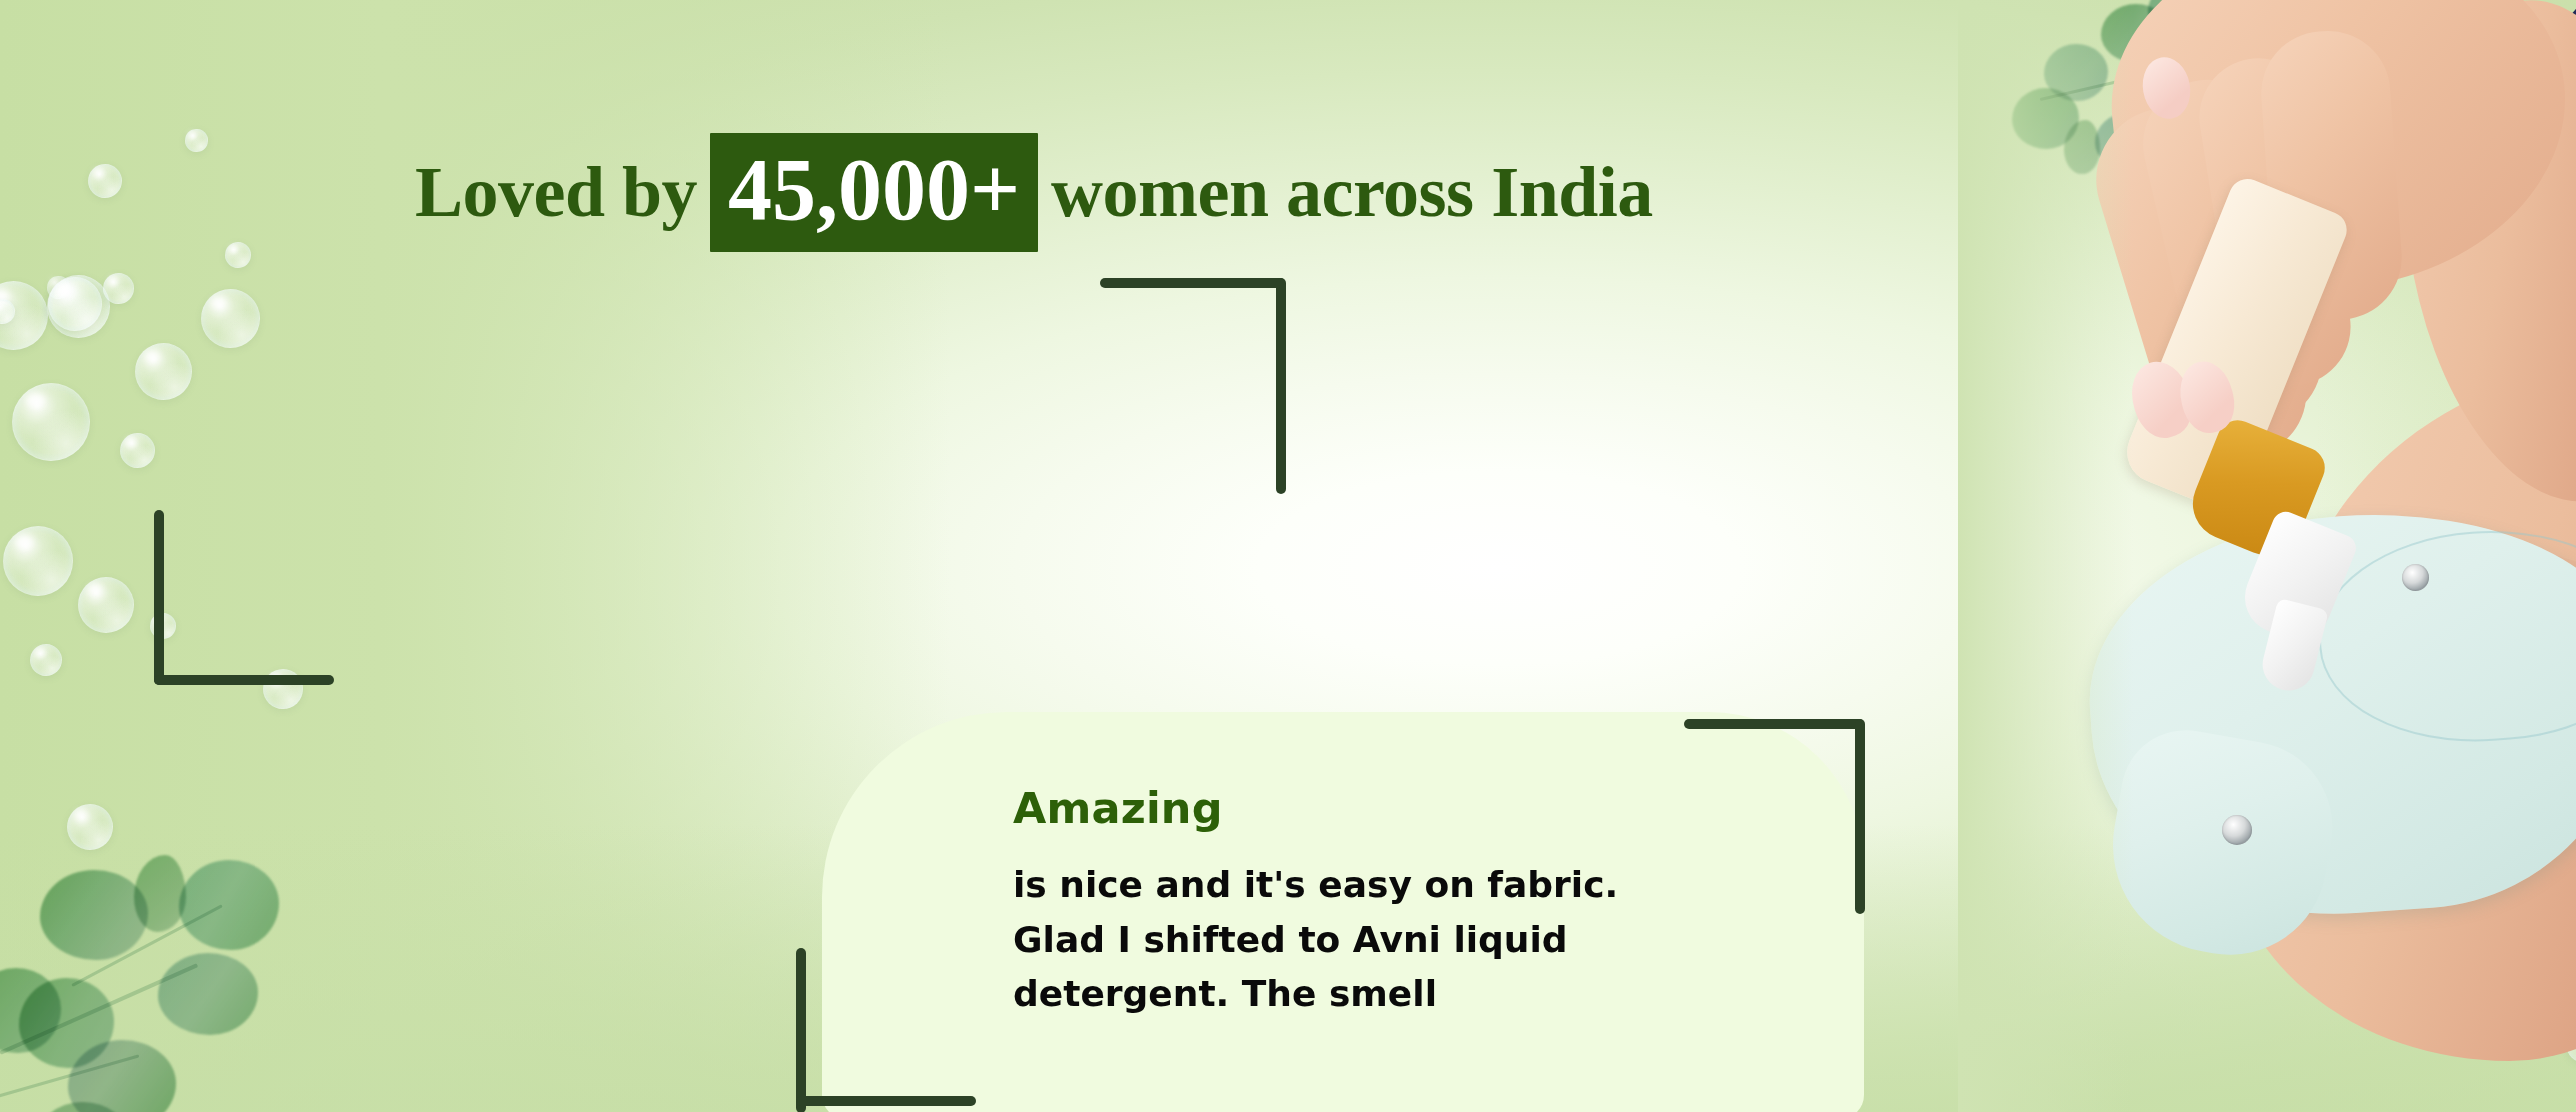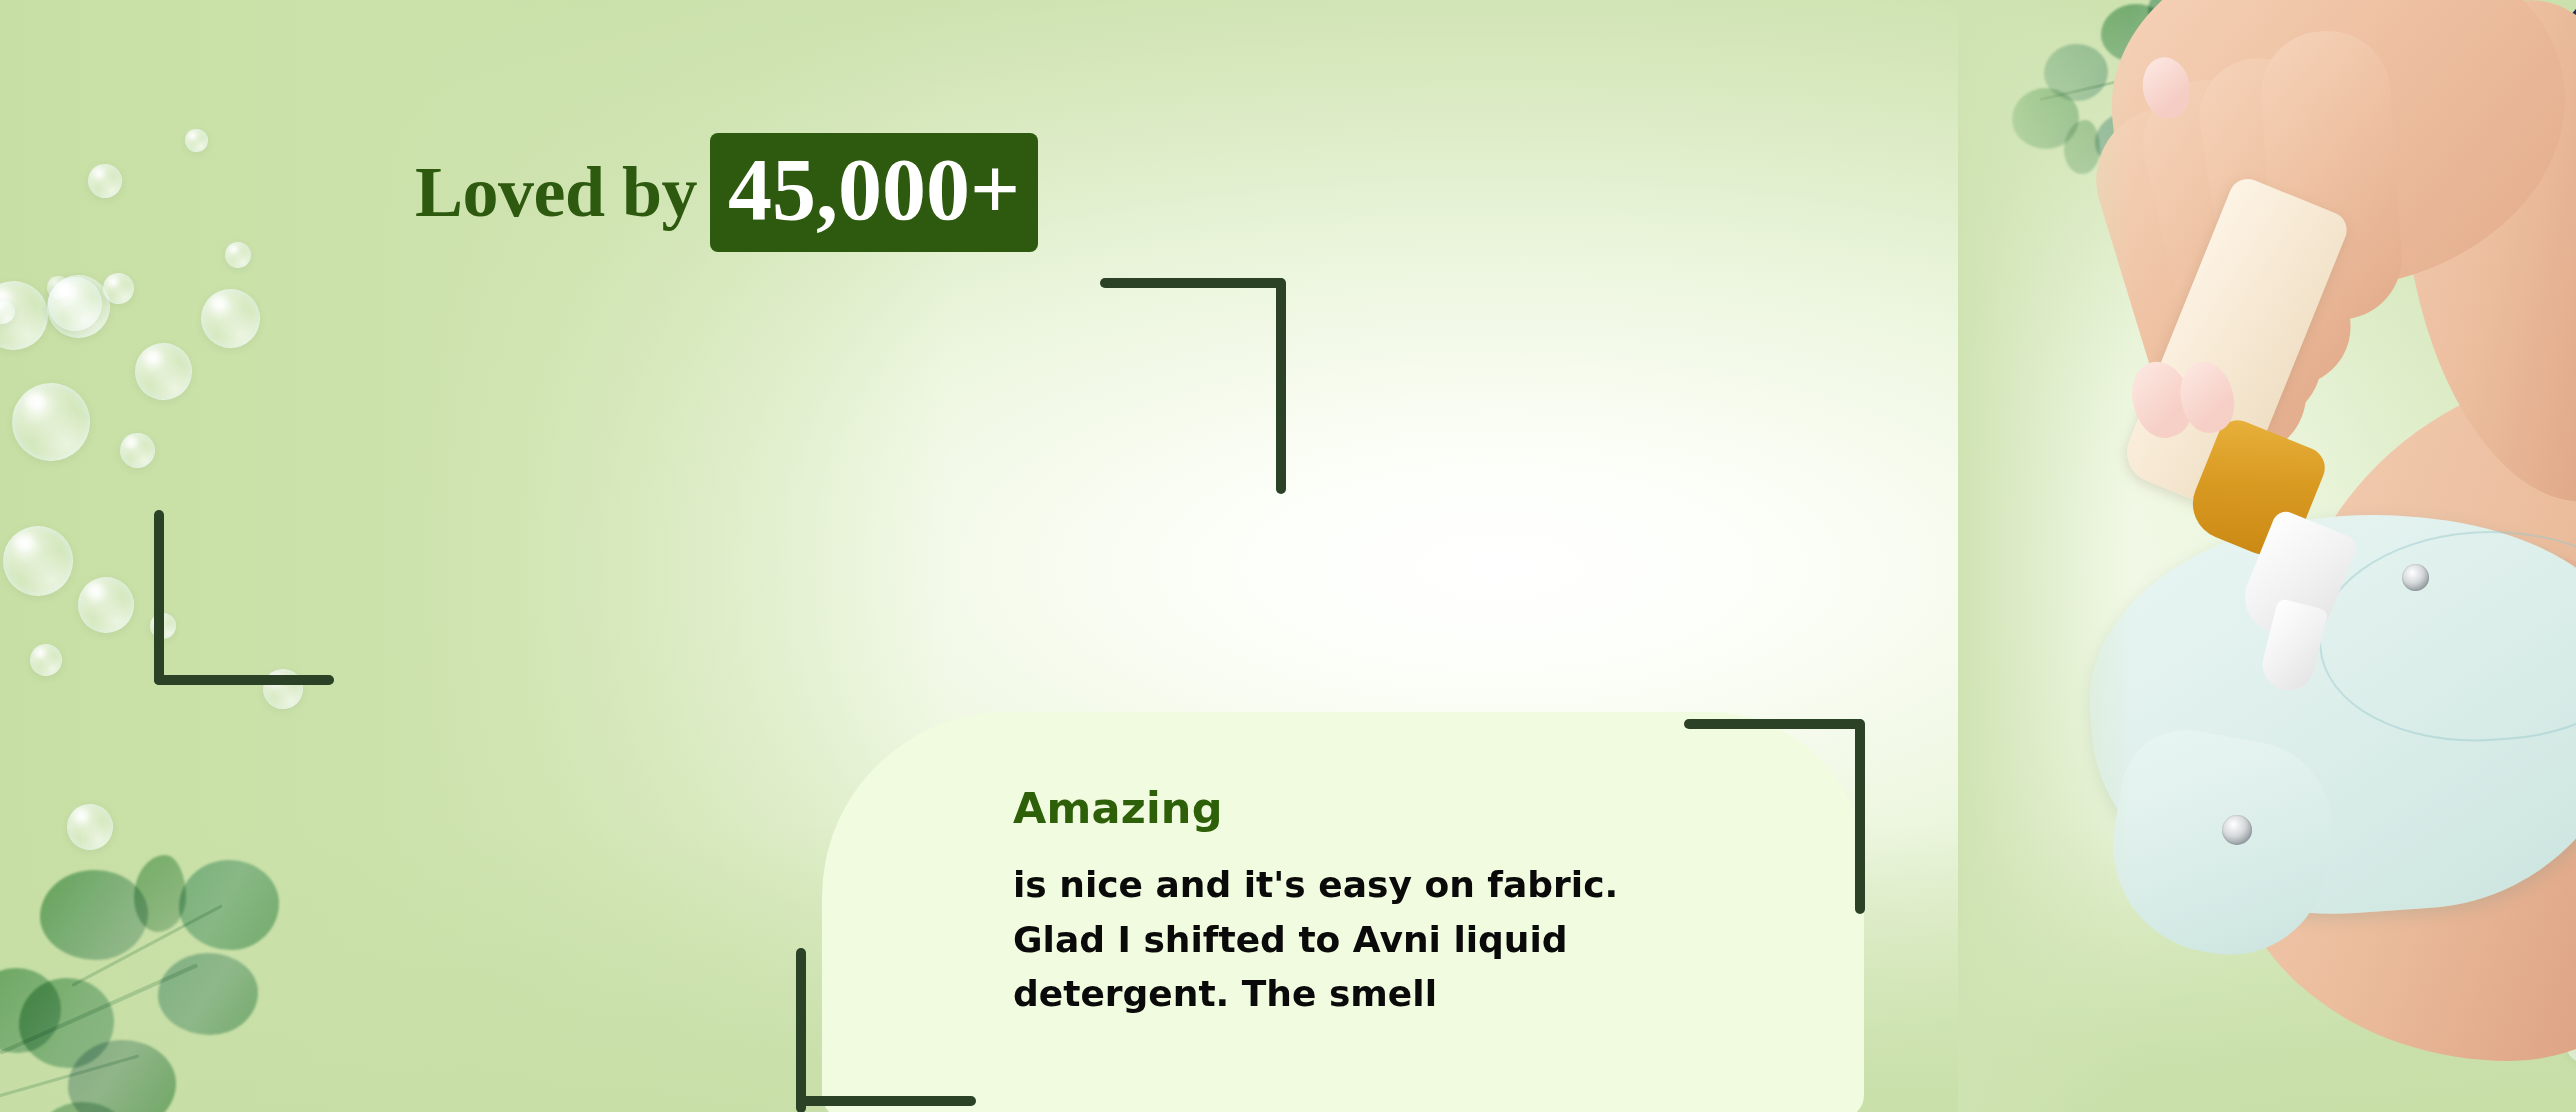--- a/index.html
+++ b/index.html
@@ -40,21 +40,21 @@
   .leaf{position:absolute;border-radius:50% 50% 48% 52%/52% 48% 52% 48%;
     filter:blur(0.8px);mix-blend-mode:multiply;}
   .stem{position:absolute;background:rgba(118,166,112,.45);border-radius:51px;transform-origin:left center;}
 
   
   .headline{position:absolute;left:415px;top:133px;
     display:flex;align-items:center;gap:13.4px;white-space:nowrap;}
   .hl-word{font-family:"Liberation Serif",serif;font-weight:700;
     font-size:72px;line-height:1;letter-spacing:-0.5px;}
   .hl-badge{display:inline-flex;align-items:flex-start;justify-content:center;
-    border-radius:8px;padding:13.4px 17.5px 17.5px;}
+    border-radius:1px;padding:13.4px 17.5px 17.5px;}
   .hl-badge span{font-family:"Liberation Serif",serif;font-weight:700;
     font-size:88px;line-height:1;}
 
   
   .card{position:absolute;background:#f0fbdf;}
   .card-1{left:150px;top:281px;width:1097px;height:412px;
     border-radius:206px 24px 24px 206px;}
   .card-2{left:822px;top:712px;width:1042px;height:407px;
     border-radius:185px 155px 24px 24px;}
   .card-inner{position:absolute;}
@@ -192,20 +192,21 @@
     <div class="ph" style="left:185px;top:57px;width:47px;height:62px;border-radius:50%;background:linear-gradient(150deg,#fdeae4 0%,#f5cdc4 70%);transform:rotate(-10deg);"></div>
 
     <div class="photo-fade"></div>
   </div>
 
   <div class="headline">
     <span class="hl-word" style="color:#2d5a0f;">Loved by</span>
     <span class="hl-badge" style="background:#2d5a0f;">
       <span style="color:#ffffff;">45,000+</span>
     </span>
+    <span class="hl-word" style="color:#2d5a0f;">women across India</span>
   </div>
 
 
   <div class="bracket">
     <i class="b-h" style="left:1100px;top:278px;width:185px;"></i>
     <i class="b-v" style="left:1276px;top:278px;height:216px;"></i>
   </div>
   <div class="bracket">
     <i class="b-v" style="left:154px;top:510px;height:175px;"></i>
     <i class="b-h" style="left:154px;top:675px;width:180px;"></i>

